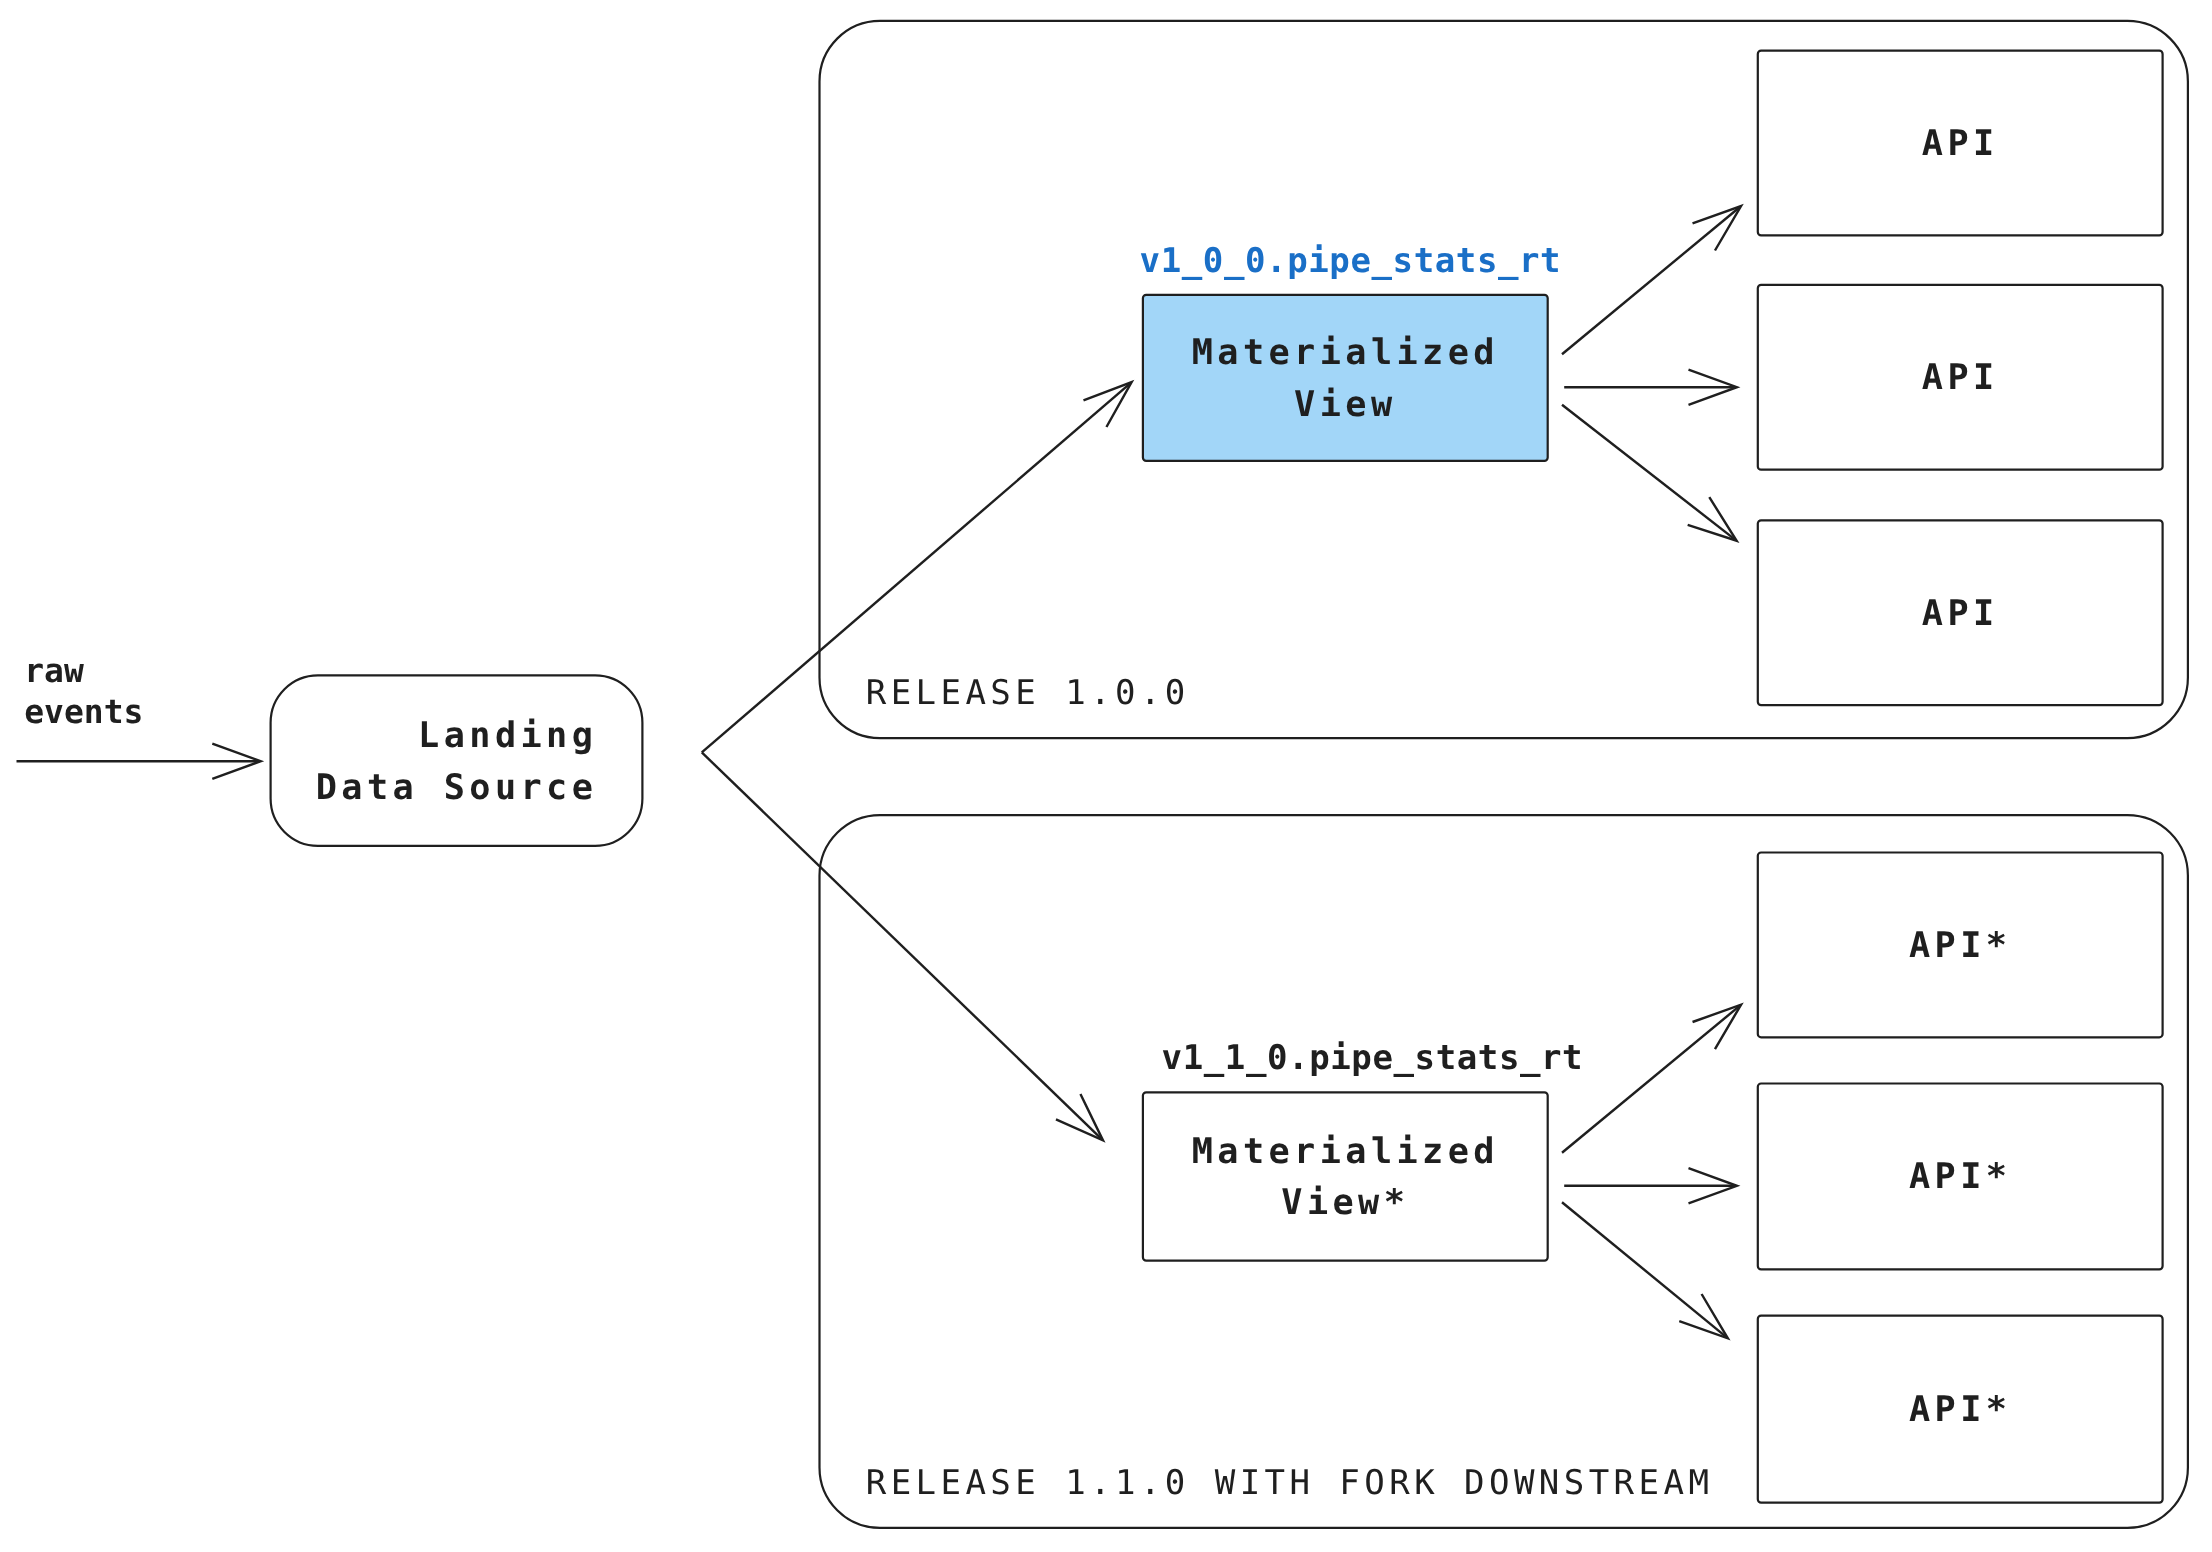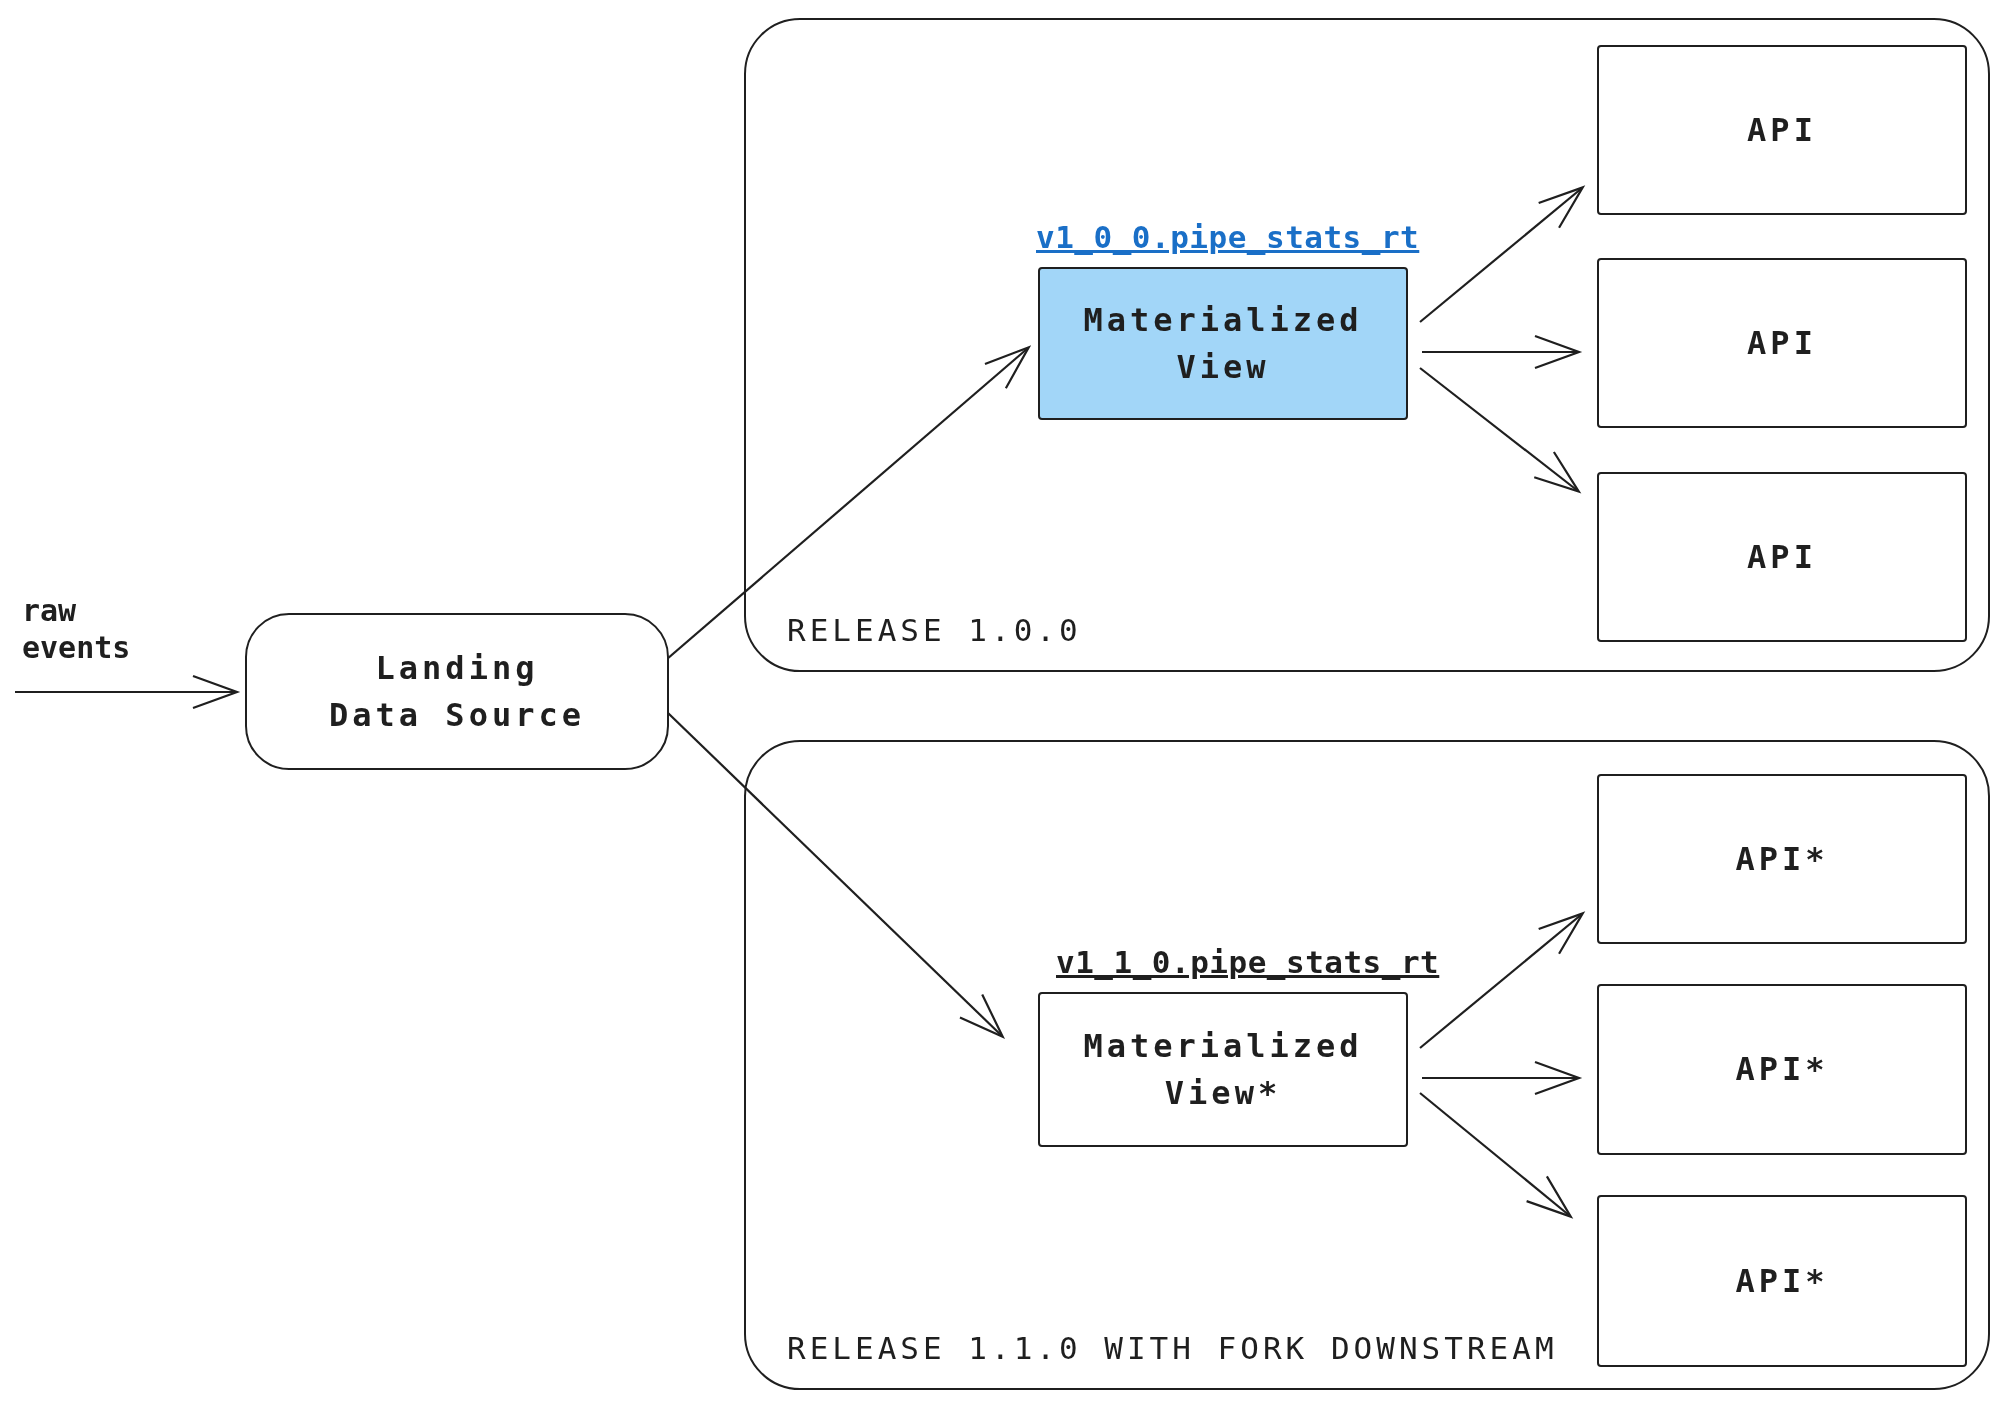--- a/index.html
+++ b/index.html
@@ -34,21 +34,21 @@
     border-radius:56px;
     background:transparent;
     box-sizing:border-box;
   }
   .container-title{
     position:absolute;left:41px;bottom:22px;
     font-size:31px;font-weight:normal;letter-spacing:4px;white-space:nowrap;
   }
   .schema-label{
     position:absolute;
-    font-size:31px;font-weight:bold;letter-spacing:0.5px;white-space:nowrap;text-decoration:underline;
+    font-size:31px;font-weight:bold;letter-spacing:0.5px;white-space:nowrap;
   }
   .schema-label.accent{color:var(--accent-text);}
   .annotation{
     position:absolute;left:22px;top:592px;
     font-size:30px;font-weight:bold;line-height:37px;
   }
   .pre{white-space:pre-line;}
   svg .arrow{stroke:var(--line);stroke-width:2.2;fill:none;}
 </style>
 </head>
@@ -69,21 +69,21 @@
     <path class="arrow" d="M 1422 352 L 1578 352" marker-end="url(#ah)"></path>
     <path class="arrow" d="M 1420 368 L 1578 491" marker-end="url(#ah)"></path>
     <path class="arrow" d="M 1420 1048 L 1582 914" marker-end="url(#ah)"></path>
     <path class="arrow" d="M 1422 1078 L 1578 1078" marker-end="url(#ah)"></path>
     <path class="arrow" d="M 1420 1093 L 1570 1216" marker-end="url(#ah)"></path>
   </svg>
 
   <div class="annotation pre">raw
 events</div>
 
-  <div class="node" style="left:245px;top:613px;width:424px;height:157px;border-radius:44px;">
+  <div class="node" style="left:245px;top:613px;width:340px;height:157px;border-radius:44px;text-align:right;">
     <span class="pre">Landing
 Data Source</span>
   </div>
 
   <div class="container" style="left:744px;top:18px;width:1246px;height:654px;">
     <div class="container-title">RELEASE 1.0.0</div>
   </div>
 
   <div class="schema-label accent" style="left:1036px;top:219px;">v1_0_0.pipe_stats_rt</div>
 

